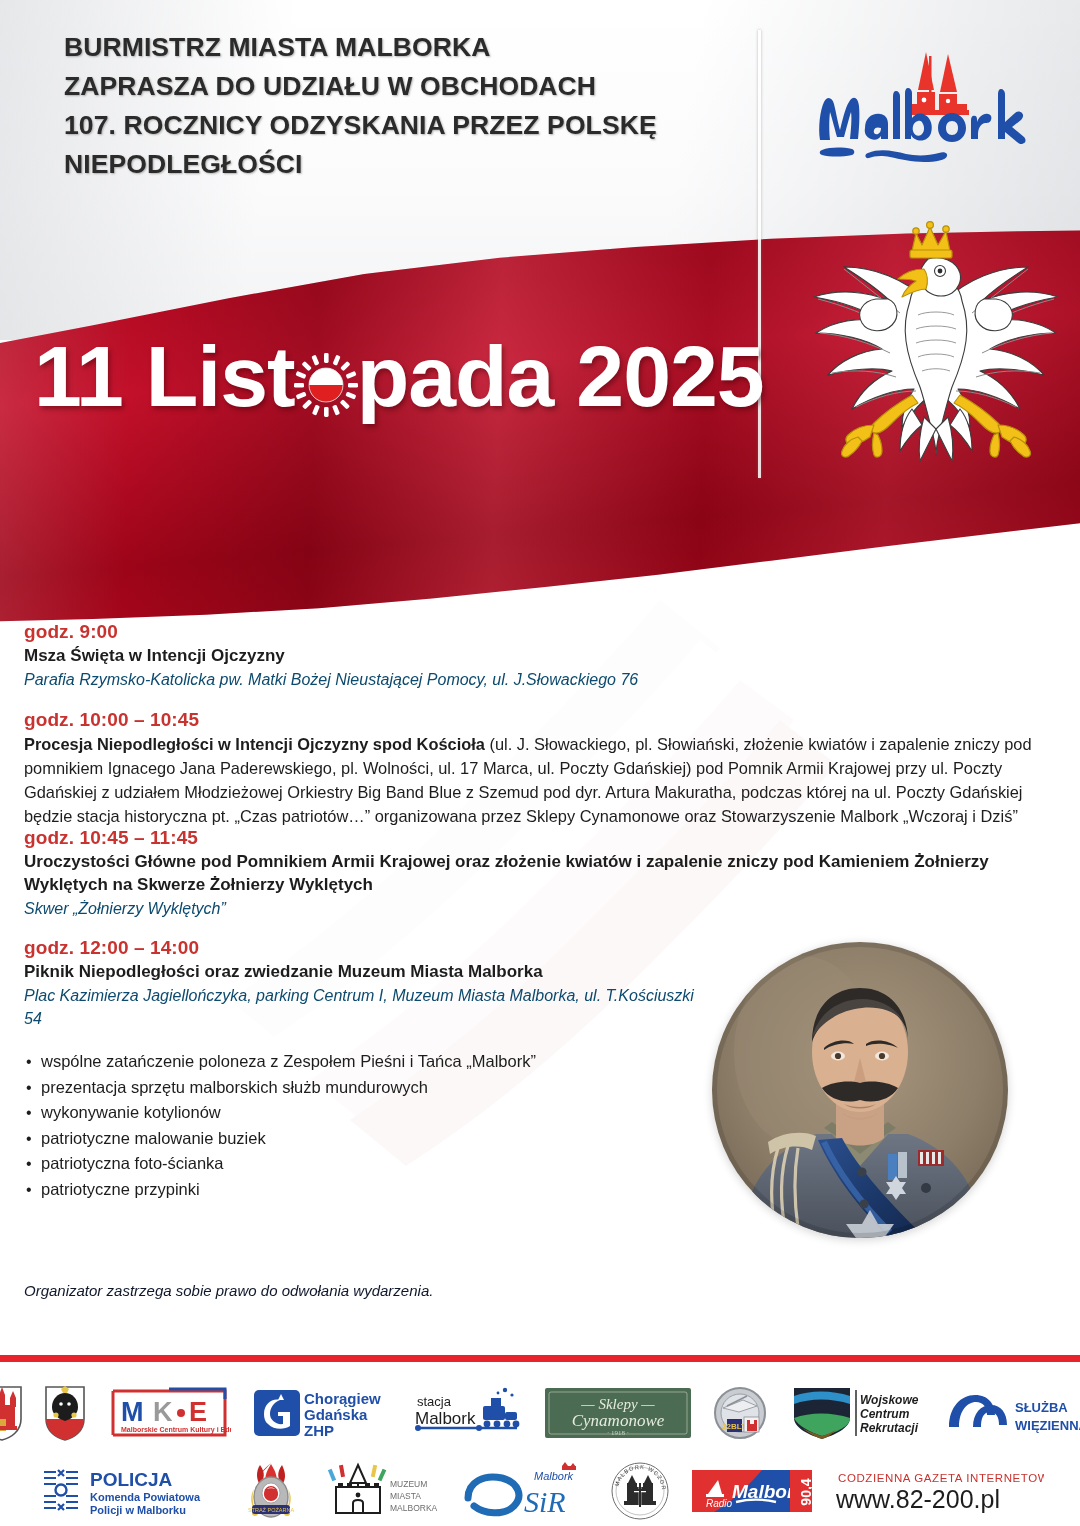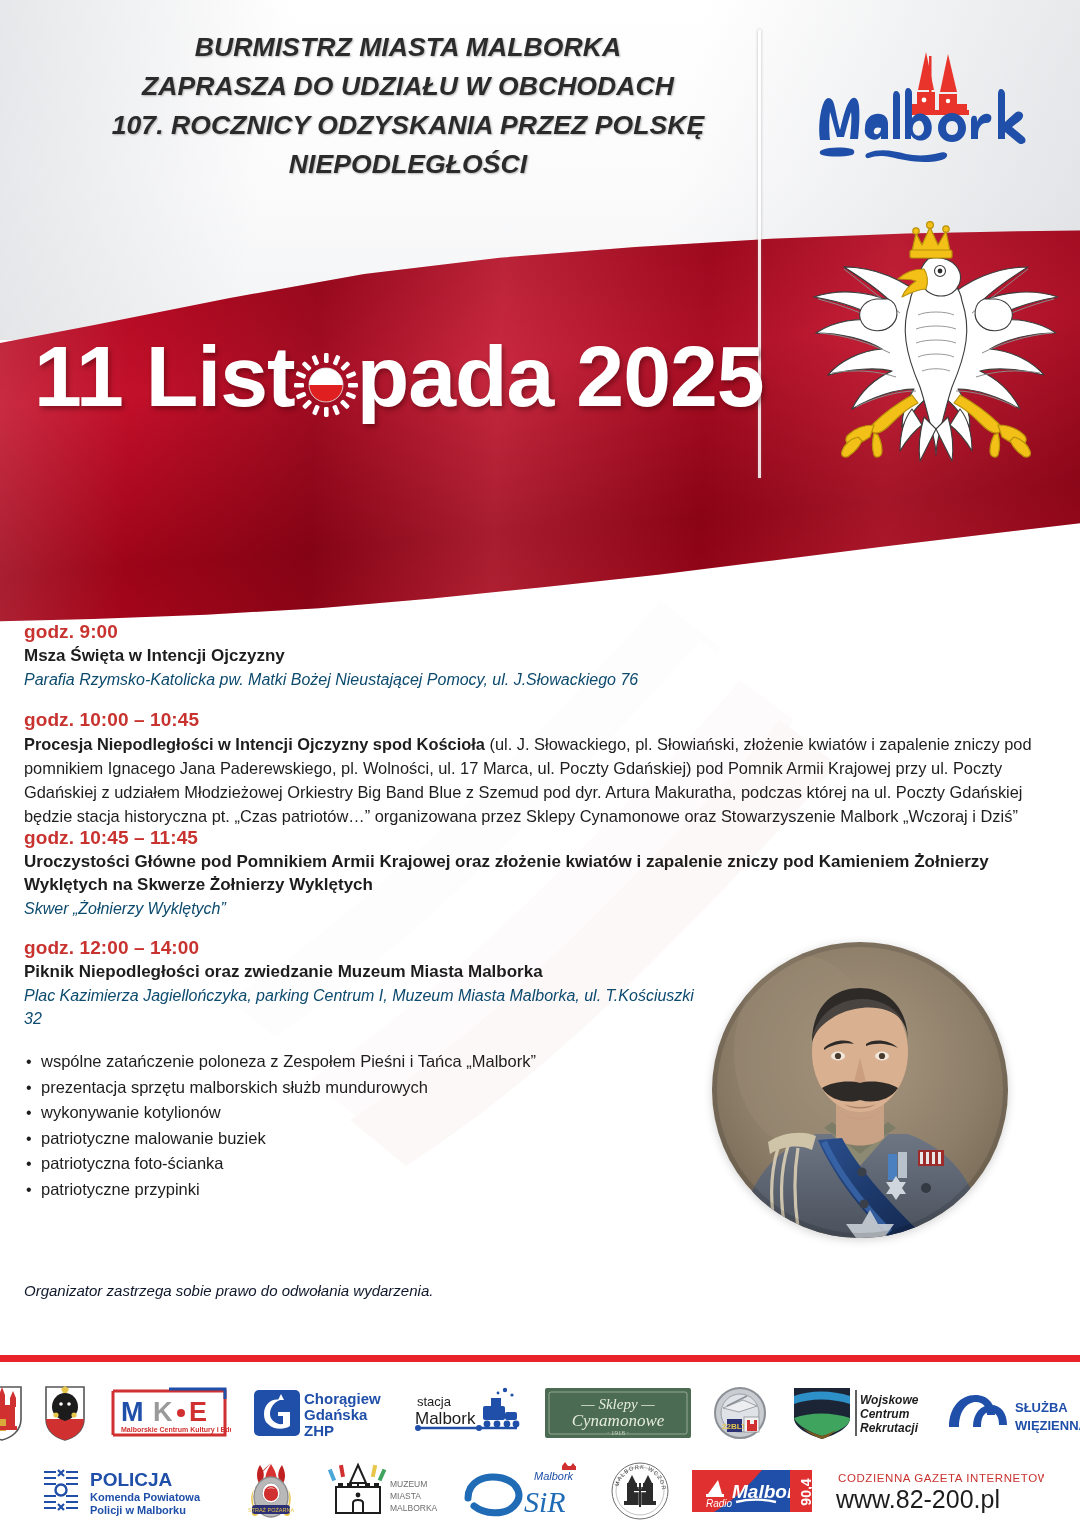--- a/index.html
+++ b/index.html
@@ -38,26 +38,25 @@
               rgba(255,255,255,.07) 80%, rgba(0,0,0,.14) 100%);
     clip-path: polygon(0% 42%, 10% 38%, 22% 33%, 34% 28.5%, 46% 25.5%, 58% 23.5%, 70% 22%,
                        82% 21%, 92% 20.6%, 100% 20.4%,
                        100% 74%, 90% 76.5%, 80% 79%, 70% 81.6%, 60% 84.2%, 50% 86.5%,
                        40% 88.6%, 30% 90.4%, 20% 91.6%, 10% 92.4%, 0% 92.9%);
     pointer-events:none;
   }
 
   
   .hdr{
-    position:absolute;left:72px;top:28px;width:672px;
-    text-align:center;
+    position:absolute;left:64px;top:28px;width:672px;
+    text-align:left;
     font-weight:bold;font-size:26.5px;line-height:39px;
     color:#2b2b2b;letter-spacing:.1px;
     text-shadow:1px 1px 2px rgba(120,120,120,.55);
-    font-style:italic;
   }
   .hdr div{white-space:nowrap;}
 
   .hdr-divider{
     position:absolute;left:758px;top:30px;width:3px;height:448px;
     background:linear-gradient(180deg,rgba(255,255,255,.95),rgba(255,255,255,.85));
     box-shadow:0 0 3px rgba(120,120,120,.5);
   }
 
   
@@ -353,21 +352,21 @@
 
     <div class="ev" style="top:228px;">
       <div class="time">godz. 10:45 – 11:45</div>
       <div class="title">Uroczystości Główne pod Pomnikiem Armii Krajowej oraz złożenie kwiatów i zapalenie zniczy pod Kamieniem Żołnierzy Wyklętych na Skwerze Żołnierzy Wyklętych</div>
       <div class="place">Skwer „Żołnierzy Wyklętych”</div>
     </div>
 
     <div class="ev" style="top:338px;width:690px;">
       <div class="time">godz. 12:00 – 14:00</div>
       <div class="title">Piknik Niepodległości oraz zwiedzanie Muzeum Miasta Malborka</div>
-      <div class="place">Plac Kazimierza Jagiellończyka, parking Centrum I, Muzeum Miasta Malborka, ul. T.Kościuszki 32</div>
+      <div class="place">Plac Kazimierza Jagiellończyka, parking Centrum I, Muzeum Miasta Malborka, ul. T.Kościuszki 54</div>
       <ul class="bullets">
         <li>wspólne zatańczenie poloneza z Zespołem Pieśni i Tańca „Malbork”</li>
         <li>prezentacja sprzętu malborskich służb mundurowych</li>
         <li>wykonywanie kotylionów</li>
         <li>patriotyczne malowanie buziek</li>
         <li>patriotyczna foto-ścianka</li>
         <li>patriotyczne przypinki</li>
       </ul>
     </div>
 

